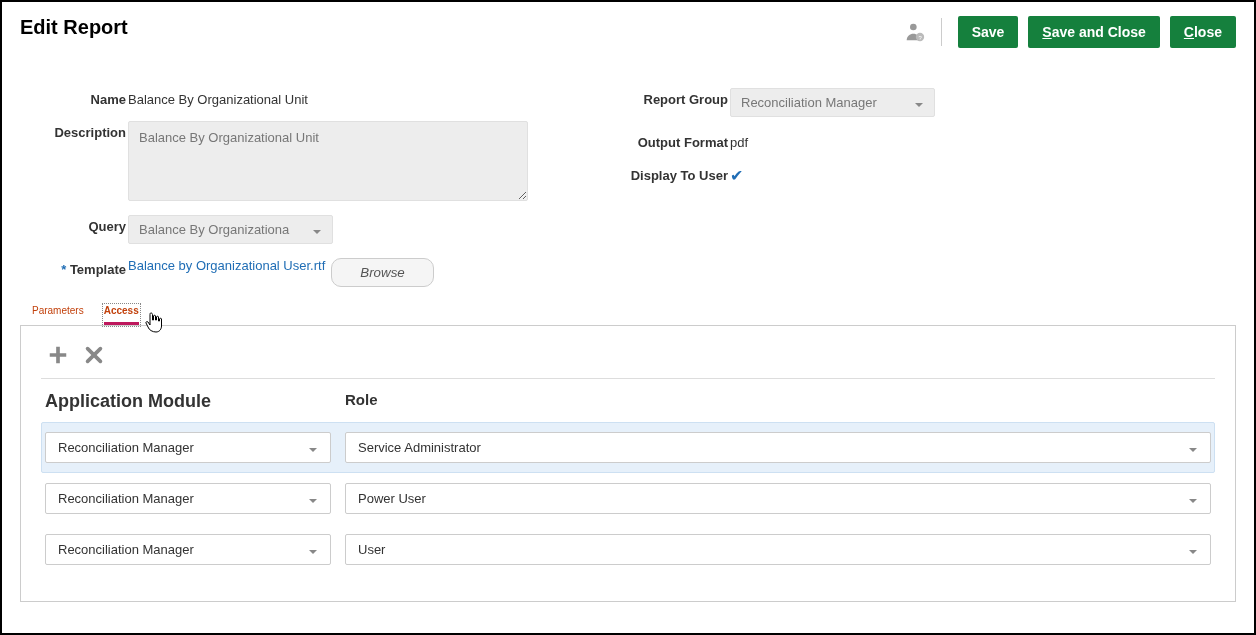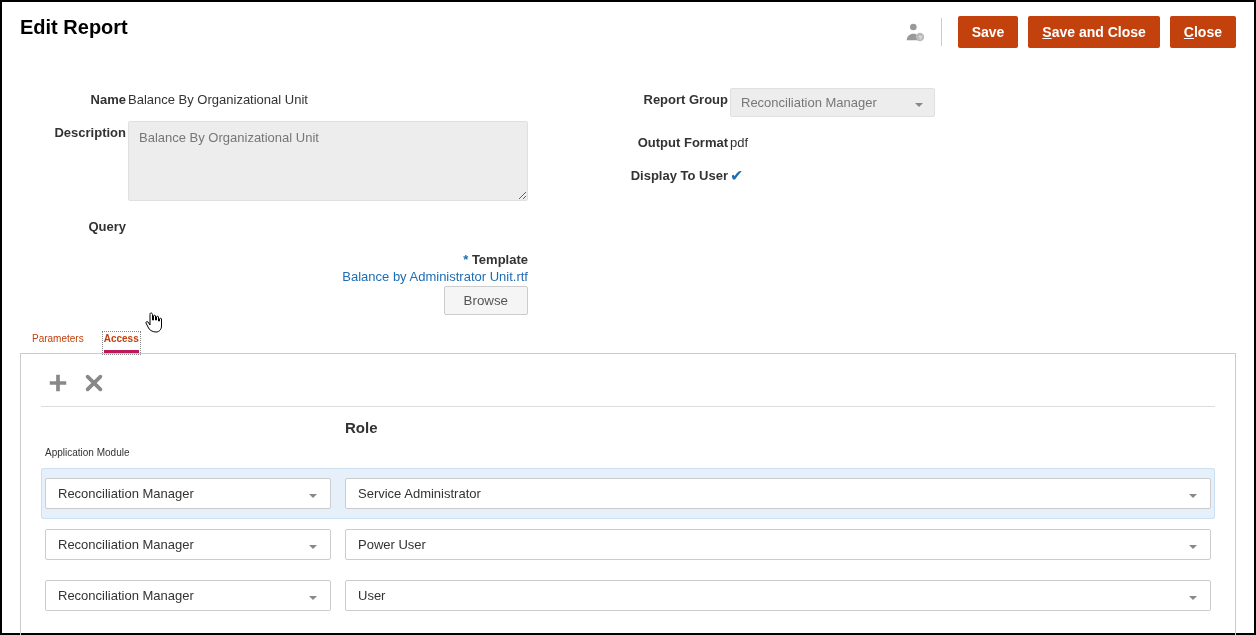--- a/index.html
+++ b/index.html
@@ -3,49 +3,49 @@
   <meta charset="utf-8">
   <style>
     * { box-sizing: border-box; margin: 0; padding: 0; }
     body { font-family: "Helvetica Neue", Arial, sans-serif; font-size: 13px; color: #333; background: #fff; }
     .page { width: 1256px; height: 635px; border: 2px solid #000; position: relative; padding: 14px 18px; }
     .header { display: flex; justify-content: space-between; align-items: flex-start; margin-bottom: 40px; }
     .title { font-size: 20px; font-weight: bold; color: #000; }
     .header-right { display: flex; align-items: center; gap: 10px; }
     .user-icon { width: 20px; height: 20px; color: #888; }
     .divider-v { width: 1px; height: 28px; background: #ccc; margin: 0 6px; }
-    .btn { background: #c2410c; color: #fff; border: none; padding: 8px 14px; font-size: 14px; font-weight: bold; cursor: pointer; border-radius: 2px; }
+    .btn { background: #15803d; color: #fff; border: none; padding: 8px 14px; font-size: 14px; font-weight: bold; cursor: pointer; border-radius: 2px; }
     .btn .u { text-decoration: underline; }
     .form-area { display: flex; gap: 80px; margin-left: 12px; }
     .form-col { display: flex; flex-direction: column; gap: 14px; }
     .form-row { display: flex; align-items: flex-start; gap: 2px; }
     .form-label { width: 94px; text-align: right; font-weight: bold; color: #333; padding-top: 4px; font-size: 13px; }
     .form-label.req::before { content: "* "; color: #1f6db5; font-weight: bold; }
     .form-value { padding-top: 4px; color: #333; }
     .textarea { width: 400px; height: 80px; background: #ededed; border: 1px solid #e0e0e0; padding: 8px 10px; color: #777; font-size: 13px; font-family: inherit; resize: both; border-radius: 2px; }
     .select { display: flex; align-items: center; justify-content: space-between; background: #ededed; border: 1px solid #e0e0e0; padding: 6px 10px; color: #777; border-radius: 2px; cursor: pointer; }
     .select.small { width: 205px; }
     .select.med { width: 205px; }
     .chevron { width: 10px; height: 10px; }
     .chevron svg { width: 10px; height: 10px; fill: #888; }
     .link { color: #1f6db5; cursor: pointer; }
-    .browse-btn { background: #f5f5f5; border: 1px solid #ccc; padding: 6px 19px; cursor: pointer; color: #555; border-radius: 2px; margin-left: 4px; }
+    .browse-btn { background: #f5f5f5; border: 1px solid #ccc; padding: 6px 28px; cursor: pointer; color: #555; border-radius: 10px; margin-left: 4px; font-style: italic; }
     .check { color: #1f6db5; font-size: 16px; padding-top: 2px; }
     .col2 .form-label { width: 120px; }
     .tabs { display: flex; gap: 20px; margin-top: 18px; margin-left: 12px; }
     .tab { color: #c2410c; cursor: pointer; padding-bottom: 6px; font-size: 10px; }
     .tab.active { font-weight: bold; border-bottom: 3px solid #be185d; outline: 1px dotted #888; outline-offset: 1px; }
     .cursor-hand { position: absolute; left: 142px; top: 309px; pointer-events: none; }
     .panel { border: 1px solid #ccc; margin-top: 0px; padding: 18px 20px 26px; }
     .toolbar { display: flex; gap: 14px; margin-bottom: 12px; margin-left: 6px; }
     .tool-icon { width: 22px; height: 22px; cursor: pointer; color: #888; }
     .tool-icon svg { width: 22px; height: 22px; fill: #888; }
     .hr { height: 1px; background: #ddd; margin-bottom: 12px; }
     .grid-header { display: flex; padding: 0 4px 10px; }
-    .col-mod { width: 300px; font-weight: normal; font-size: 10px; margin-top: 28px; }
+    .col-mod { width: 300px; font-weight: bold; font-size: 18px; }
     .col-role { flex: 1; font-weight: bold; font-size: 15px; }
     .grid-row { display: flex; gap: 14px; padding: 10px 4px; border-radius: 2px; }
     .grid-row.selected { background: #e6f0fa; border: 1px solid #cde0f2; padding: 9px 3px; }
     .grid-select { display: flex; align-items: center; justify-content: space-between; background: #fff; border: 1px solid #ccc; padding: 7px 12px; cursor: pointer; border-radius: 2px; }
     .grid-select.mod { width: 286px; }
     .grid-select.role { flex: 1; }
   </style>
 </head>
 <body>
 
@@ -73,24 +73,30 @@
       <div class="form-row">
         <div class="form-label">Name</div>
         <div class="form-value">Balance By Organizational Unit</div>
       </div>
       <div class="form-row">
         <div class="form-label">Description</div>
         <textarea class="textarea" style="">Balance By Organizational Unit</textarea>
       </div>
       <div class="form-row">
         <div class="form-label">Query</div>
+        <div class="select small">
+          <span>Balance By Organizationa</span>
+          <span class="chevron"><svg viewBox="0 0 10 10">
+                <path d="M1 3l4 4 4-4z"></path>
+              </svg></span>
+        </div>
       </div>
-      <div class="form-row" style="align-items:flex-end;flex-direction:column;">
+      <div class="form-row" style="align-items:flex-start;">
         <div class="form-label req">Template</div>
-        <span class="link">Balance by Administrator Unit.rtf</span>
+        <span class="link">Balance by Organizational User.rtf</span>
         <button class="browse-btn">Browse</button>
       </div>
     </div>
 
     <div class="form-col col2">
       <div class="form-row">
         <div class="form-label">Report Group</div>
         <div class="select med">
           <span>Reconciliation Manager</span>
           <span class="chevron"><svg viewBox="0 0 10 10">

